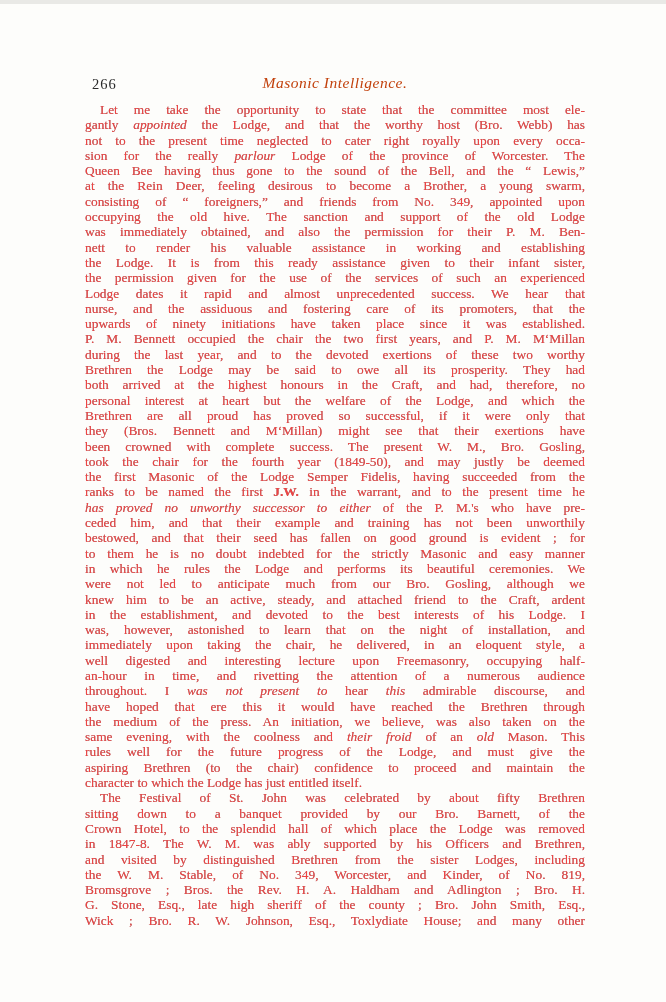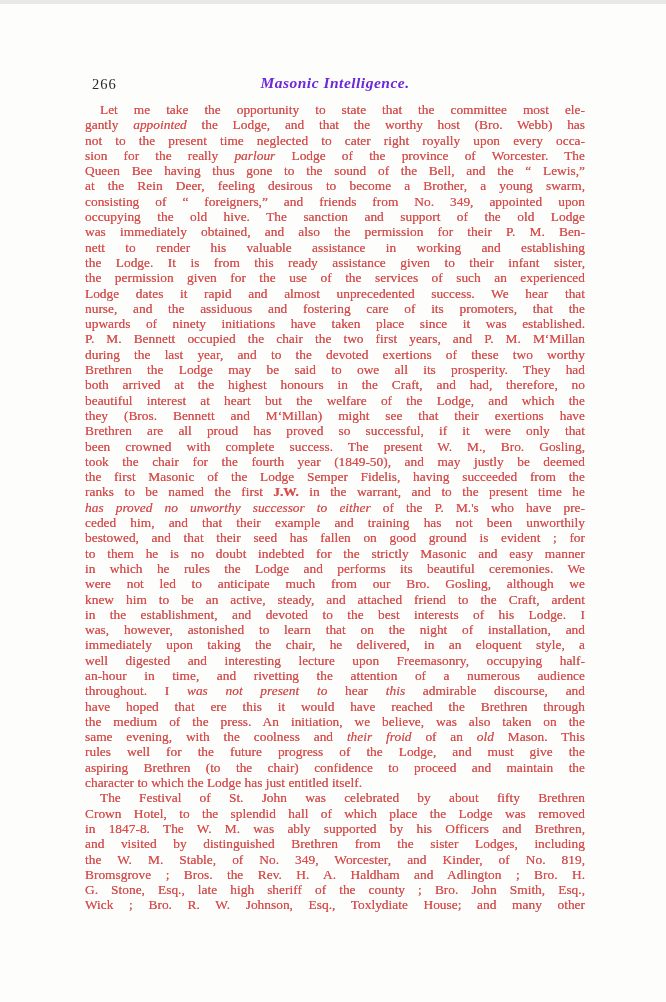--- a/index.html
+++ b/index.html
@@ -31,22 +31,21 @@
     font-size: 14.5px;
     letter-spacing: 1px;
     color: #2a2a2a;
   }
   .running-title {
     display: block;
     text-align: center;
     font-style: italic;
     font-size: 15.5px;
     letter-spacing: 0.5px;
-    color: #6d28d9;
-    font-weight: bold;
+    color: #c2410c;
   }
   .body-text {
     position: absolute;
     top: 98px;
     left: 85px;
     width: 500px;
   }
   .para { margin: 0; padding: 0; }
   .line {
     height: 15.3px;
@@ -85,23 +84,23 @@
         <div class="line">nett to render his valuable assistance in working and establishing</div>
         <div class="line">the Lodge.  It is from this ready assistance given to their infant sister,</div>
         <div class="line">the permission given for the use of the services of such an experienced</div>
         <div class="line">Lodge dates it rapid and almost unprecedented success.  We hear that</div>
         <div class="line">nurse, and the assiduous and fostering care of its promoters, that the</div>
         <div class="line">upwards of ninety initiations have taken place since it was established.</div>
         <div class="line">P. M. Bennett occupied the chair the two first years, and P. M. M‘Millan</div>
         <div class="line">during the last year, and to the devoted exertions of these two worthy</div>
         <div class="line">Brethren the Lodge may be said to owe all its prosperity.  They had</div>
         <div class="line">both arrived at the highest honours in the Craft, and had, therefore, no</div>
-        <div class="line">beautiful interest at heart but the welfare of the Lodge, and which the</div>
+        <div class="line">personal interest at heart but the welfare of the Lodge, and which the</div>
+        <div class="line">Brethren are all proud has proved so successful, if it were only that</div>
         <div class="line">they (Bros. Bennett and M‘Millan) might see that their exertions have</div>
-        <div class="line">Brethren are all proud has proved so successful, if it were only that</div>
         <div class="line">been crowned with complete success.  The present W. M., Bro. Gosling,</div>
         <div class="line">took the chair for the fourth year (1849-50), and may justly be deemed</div>
         <div class="line">the first Masonic of the Lodge Semper Fidelis, having succeeded from the</div>
         <div class="line">ranks to be named the first <b>J.W.</b> in the warrant, and to the present time he</div>
         <div class="line"><i>has proved no unworthy successor to either</i> of the P. M.'s who have pre-</div>
         <div class="line">ceded him, and that their example and training has not been unworthily</div>
         <div class="line">bestowed, and that their seed has fallen on good ground is evident ; for</div>
         <div class="line">to them he is no doubt indebted for the strictly Masonic and easy manner</div>
         <div class="line">in which he rules the Lodge and performs its beautiful ceremonies.  We</div>
         <div class="line">were not led to anticipate much from our Bro. Gosling, although we</div>
@@ -114,20 +113,21 @@
         <div class="line">throughout.  I <i>was not present to</i> hear <i>this</i> admirable discourse, and</div>
         <div class="line">have hoped that ere this it would have reached the Brethren through</div>
         <div class="line">the medium of the press.  An initiation, we believe, was also taken on the</div>
         <div class="line">same evening, with the coolness and <i>their froid</i> of an <i>old</i> Mason.  This</div>
         <div class="line">rules well for the future progress of the Lodge, and must give the</div>
         <div class="line">aspiring Brethren (to the chair) confidence to proceed and maintain the</div>
         <div class="line endline">character to which the Lodge has just entitled itself.</div>
       </div>
       <div class="para">
         <div class="line first">The Festival of St. John was celebrated by about fifty Brethren</div>
+        <div class="line">sitting down to a banquet provided by our Bro. Barnett, of the</div>
         <div class="line">Crown Hotel, to the splendid hall of which place the Lodge was removed</div>
         <div class="line">in 1847-8.  The W. M. was ably supported by his Officers and Brethren,</div>
         <div class="line">and visited by distinguished Brethren from the sister Lodges, including</div>
         <div class="line">the W. M. Stable, of No. 349, Worcester, and Kinder, of No. 819,</div>
         <div class="line">Bromsgrove ; Bros. the Rev. H. A. Haldham and Adlington ; Bro. H.</div>
         <div class="line">G. Stone, Esq., late high sheriff of the county ; Bro. John Smith, Esq.,</div>
         <div class="line">Wick ; Bro. R. W. Johnson, Esq., Toxlydiate House; and many other</div>
       </div>
     </div>
 </div>

